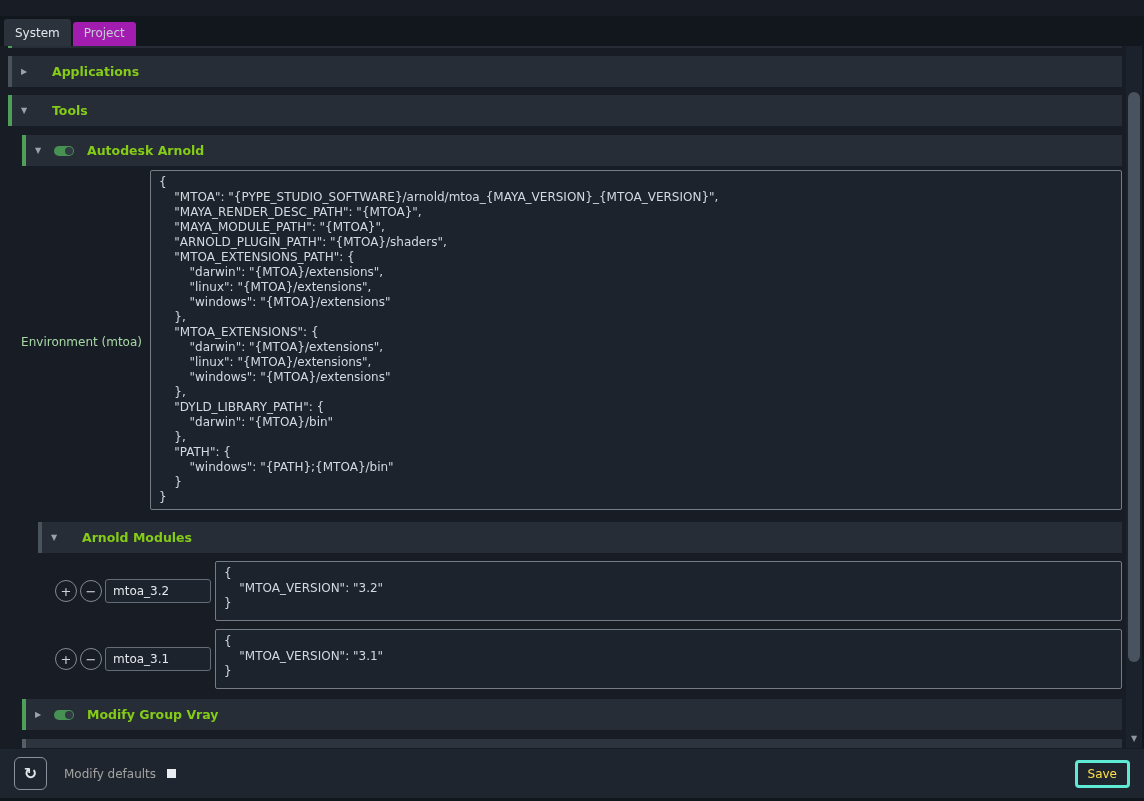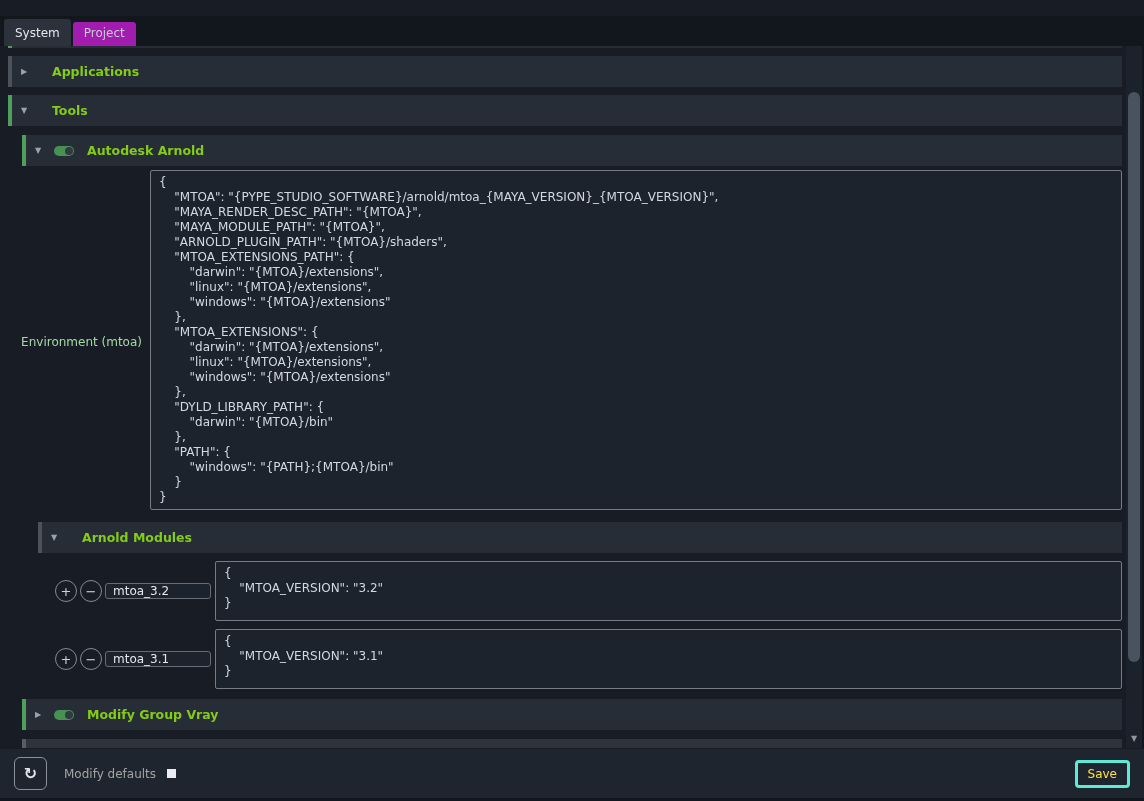--- a/index.html
+++ b/index.html
@@ -71,21 +71,21 @@
   .vrow { display:flex; align-items:center; margin:8px 0 0 47px; }
   .vrow:nth-of-type(2) { margin-top:11px; }
   .roundbtn {
     width:22px; height:22px; border-radius:50%;
     border:1px solid #828a94; background:transparent; color:#ccd2d9;
     font-size:13px; line-height:19px; text-align:center;
     box-sizing:border-box; flex:none; margin-right:3px; padding:0;
     font-family:inherit; cursor:default;
   }
   .keyinput {
-    flex:none; width:106px; height:16px; margin-right:4px;
+    flex:none; width:106px; height:24px; margin-right:4px;
     background:#1d232c; border:1px solid #656d77; border-radius:3px;
     color:#e3e7ec; font-size:12px; padding:0 7px; box-sizing:border-box;
     font-family:inherit;
   }
   .vcode { flex:1; height:60px; }
 
   .vray-head { margin:10px 0 0 14px; }
   .next-strip {
     margin:9px 0 0 14px; height:10px; background:#2e343d;
     border-left:4px solid #565d66;

